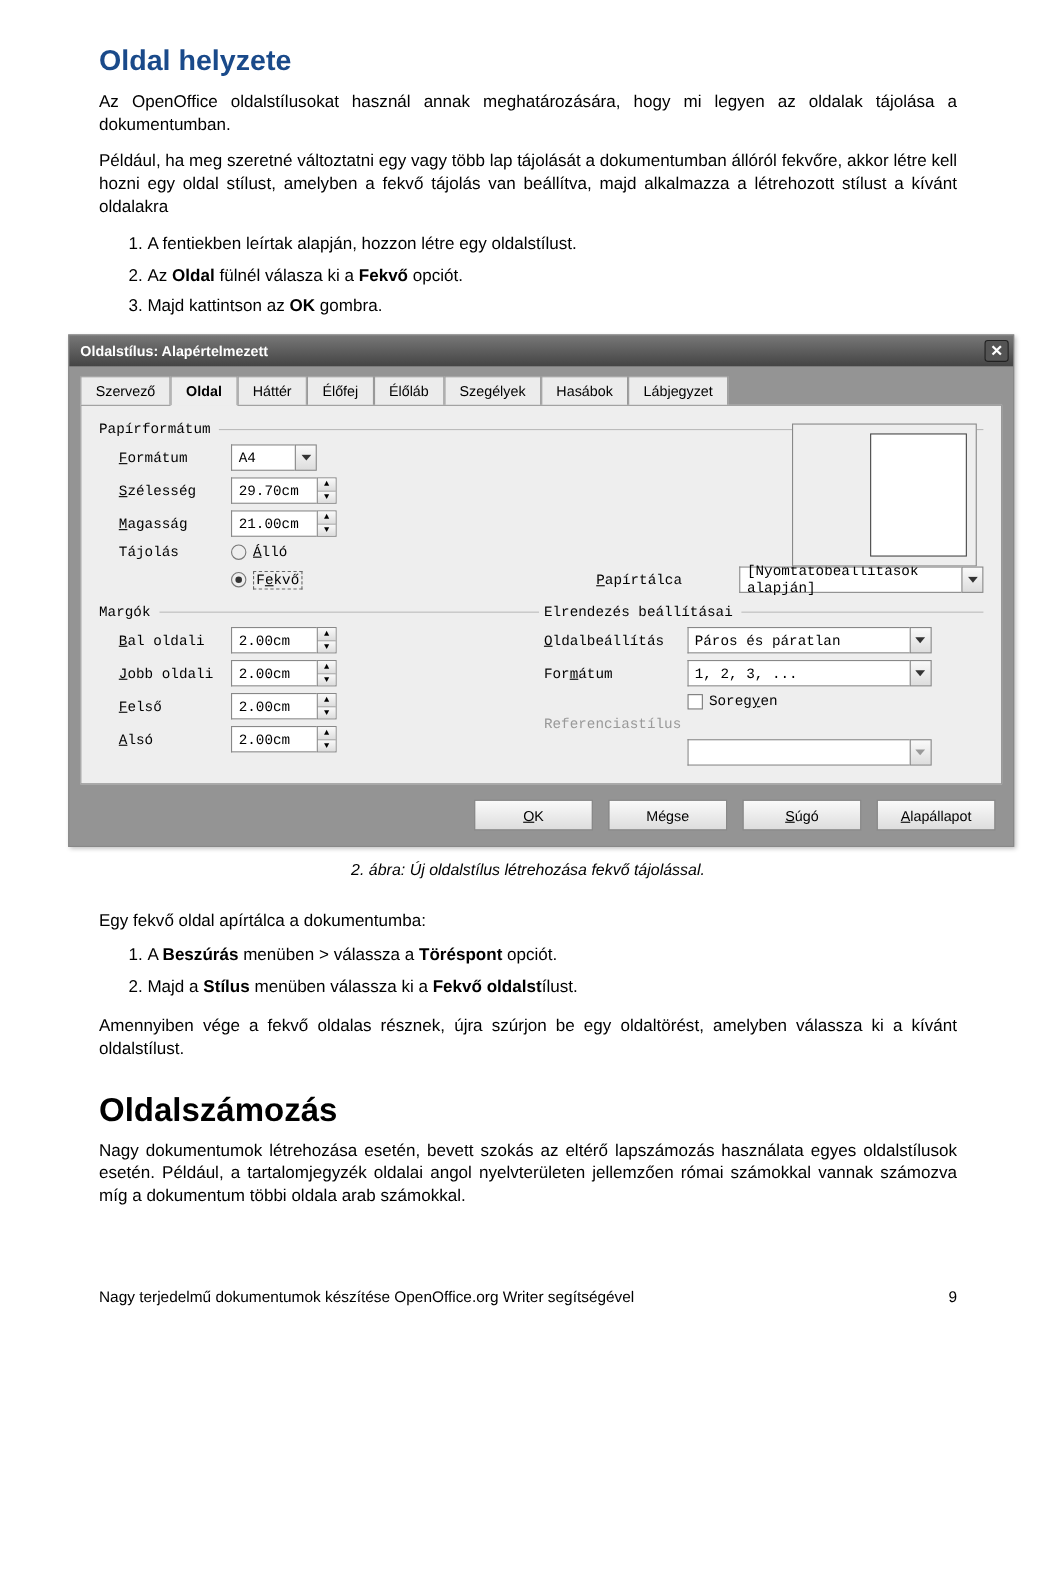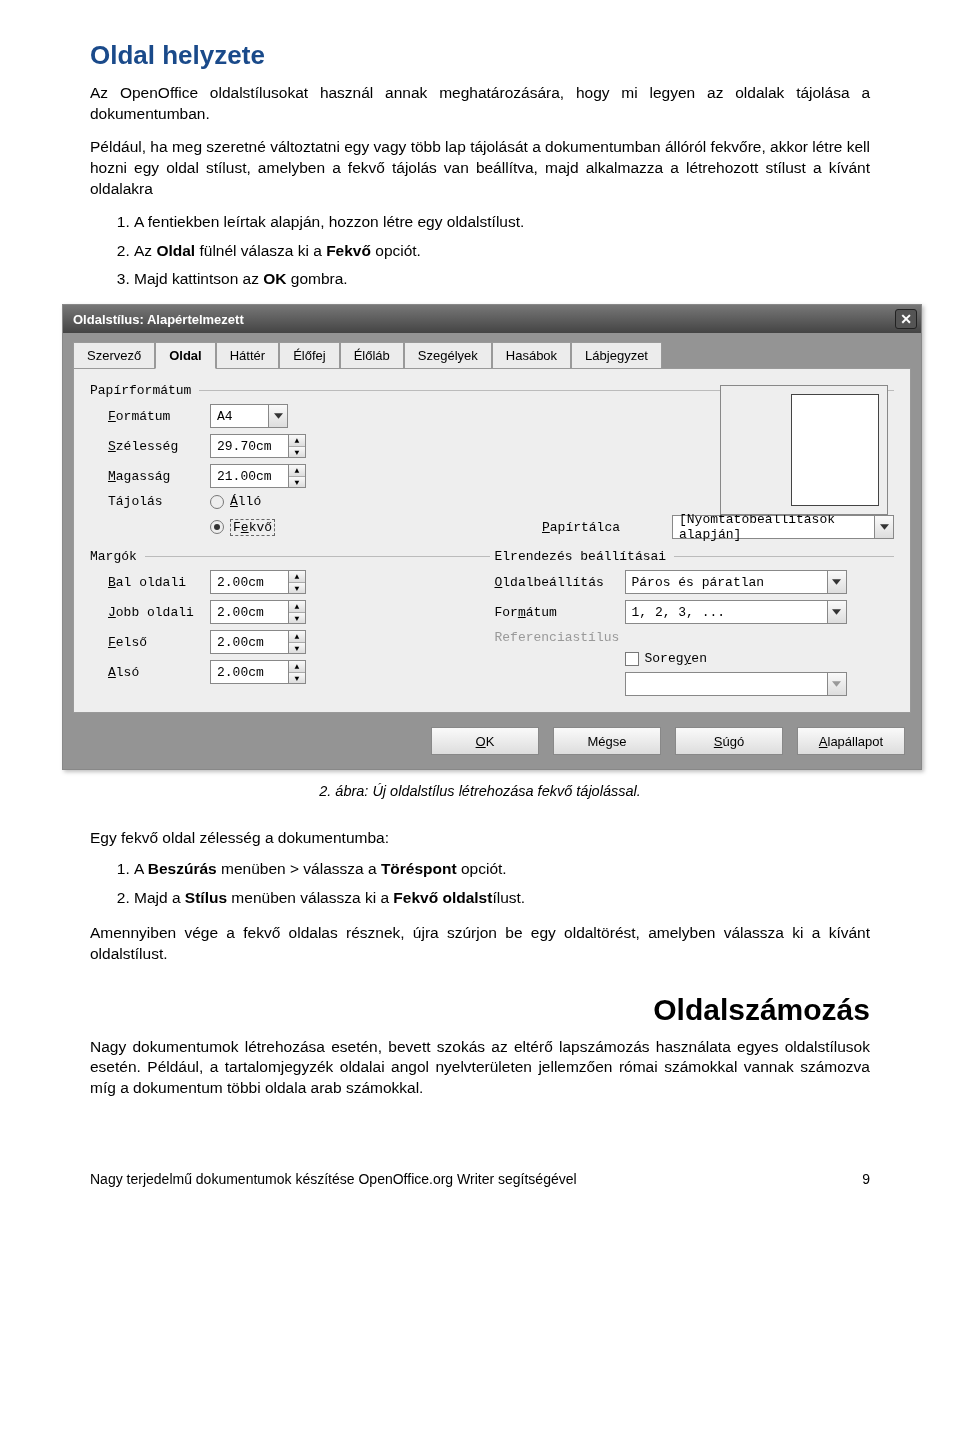--- a/index.html
+++ b/index.html
@@ -17,21 +17,20 @@
     font-size: 26px;
     font-weight: bold;
     color: #1a4a8a;
     margin: 0 0 12px 0;
   }
   h2.sect2 {
     font-size: 30px;
     font-weight: bold;
     color: #000;
     margin: 28px 0 10px 0;
-    text-align: right;
   }
   p {
     font-size: 15.5px;
     line-height: 1.35;
     margin: 0 0 12px 0;
     text-align: justify;
   }
   ol {
     font-size: 15.5px;
     margin: 0 0 14px 0;
@@ -410,27 +409,27 @@
               <span class="lab2">For<span class="u">m</span>átum</span>
               <div class="txtbox widebox">
                 <span class="txtval">1, 2, 3, ...</span>
                 <span class="drop">
                     <svg viewBox="0 0 10 6">
                       <path d="M0 0 L5 6 L10 0 Z" fill="#333"></path>
                     </svg>
                   </span>
               </div>
             </div>
-            <div class="form-row disabled">
-              <span class="lab2">Referenciastílus</span>
-            </div>
             <div class="form-row">
               <span class="lab2"></span>
               <span class="chk"></span>
               <span>Soreg<span class="u">y</span>en</span>
+            </div>
+            <div class="form-row disabled">
+              <span class="lab2">Referenciastílus</span>
             </div>
             <div class="form-row">
               <span class="lab2"></span>
               <div class="txtbox widebox disabled">
                 <span class="txtval"></span>
                 <span class="drop">
                     <svg viewBox="0 0 10 6">
                       <path d="M0 0 L5 6 L10 0 Z" fill="#999"></path>
                     </svg>
                   </span>
@@ -444,21 +443,21 @@
         <button><span class="u">O</span>K</button>
         <button>Mé<span class="u">g</span>se</button>
         <button><span class="u">S</span>úgó</button>
         <button><span class="u">A</span>lapállapot</button>
       </div>
     </div>
   </div>
 
   <p class="caption">2. ábra: Új oldalstílus létrehozása fekvő tájolással.</p>
 
-  <p class="subhead">Egy fekvő oldal zélesség a dokumentumba:</p>
+  <p class="subhead">Egy fekvő oldal apírtálca a dokumentumba:</p>
 
   <ol>
     <li>
       <span>A </span><span class="b">Beszúrás</span><span> menüben &gt; válassza a </span><span class="b">Töréspont</span><span> opciót.</span>
     </li>
     <li>
       <span>Majd a </span><span class="b">Stílus</span><span> menüben válassza ki a </span><span class="b">Fekvő oldalst</span><span>ílust.</span>
     </li>
   </ol>
 

